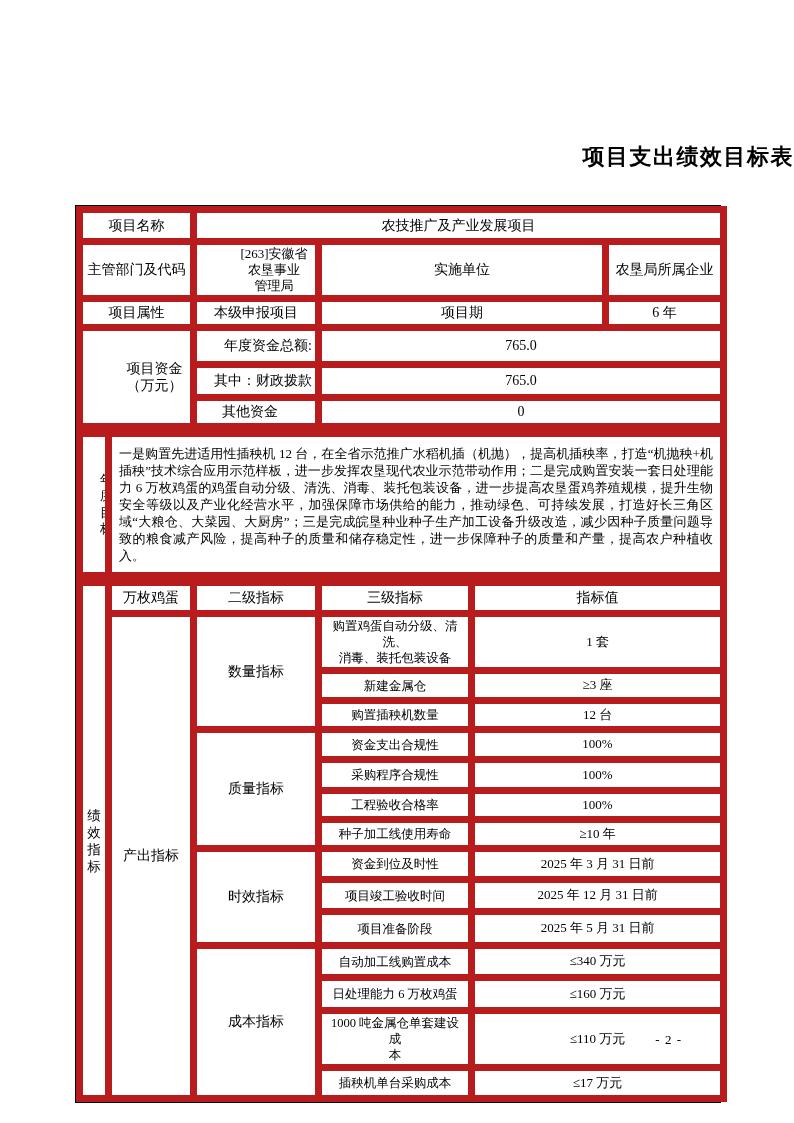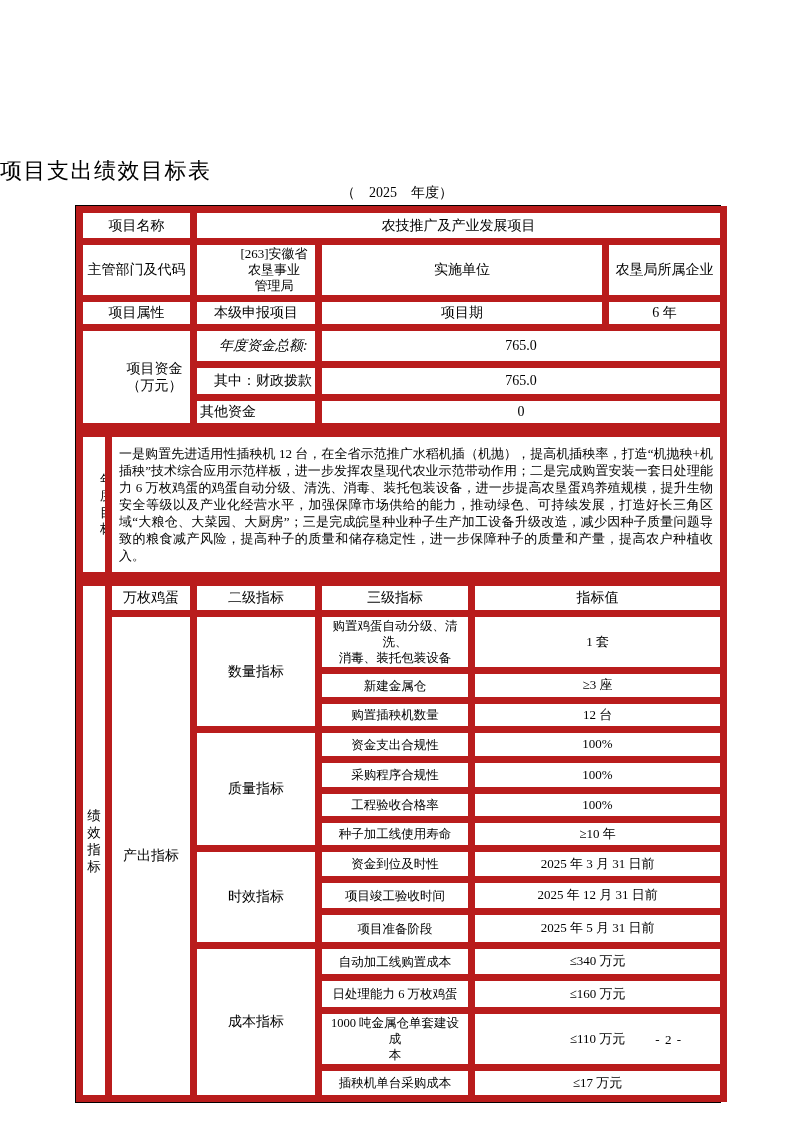--- a/index.html
+++ b/index.html
@@ -1,45 +1,44 @@
 <!DOCTYPE html>
 <html><head>
 <meta charset="utf-8">
 <style>
   html,body { margin:0; padding:0; background:#ffffff; }
   body { width:794px; height:1123px; font-family:"Liberation Serif","DejaVu Serif",serif; color:#000; }
   .page { position:relative; width:794px; height:1123px; overflow:hidden; background:#fff; }
 
-  .title { position:absolute; top:156px; left:0; width:100%; text-align:left;
-           font-size:22px; font-weight:normal; letter-spacing:1.5px; }
+  .title { position:absolute; top:142px; left:0; width:100%; text-align:right;
+           font-size:22px; font-weight:bold; letter-spacing:1.5px; }
   .subtitle { position:absolute; top:184px; left:0; width:100%; text-align:center; font-size:14px; }
 
   .tablewrap { position:absolute; top:205px; left:75px; width:646px;
                border:1px solid #000; box-sizing:border-box; }
   table { border-collapse:collapse; table-layout:fixed; width:644px; }
   td { border:7px solid #b91c1c; text-align:center; vertical-align:middle;
        font-size:14px; padding:1px 3px; overflow:hidden; line-height:1.25; }
   .ml   { white-space:pre-line;padding-left:39px; }
   .dept { font-size:13px; line-height:16px; }
   .goal { text-align:justify; font-size:13px; line-height:17px; padding:8px 7px; }
   .vside { white-space:pre-line; line-height:17px; font-size:13.5px; }
   .metric { font-size:12.5px; line-height:16px; white-space:pre-line; }
   .val { font-size:13px; }
-  .fl-left  { text-align:left;  padding-left:22px;font-style:italic; }
+  .fl-left  { text-align:right;  padding-left:22px; }
   .fl-right { text-align:right; padding-right:3px;margin-left:8px; }
-  .fl-right2{ text-align:left; padding-right:15px; }
+  .fl-right2{ text-align:center; padding-right:15px; }
   .footer { position:absolute; top:1032px; right:112px; font-size:13px; letter-spacing:1px; }
 </style>
 </head>
 <body>
 
 <div class="page">
 
   <div class="title">项目支出绩效目标表</div>
-  <div class="subtitle">（　2025　年度）</div>
 
   <div class="tablewrap">
 
     <table>
       <colgroup>
           <col style="width:114px">
           <col style="width:125px">
           <col style="width:287px">
           <col style="width:118px">
         </colgroup>

